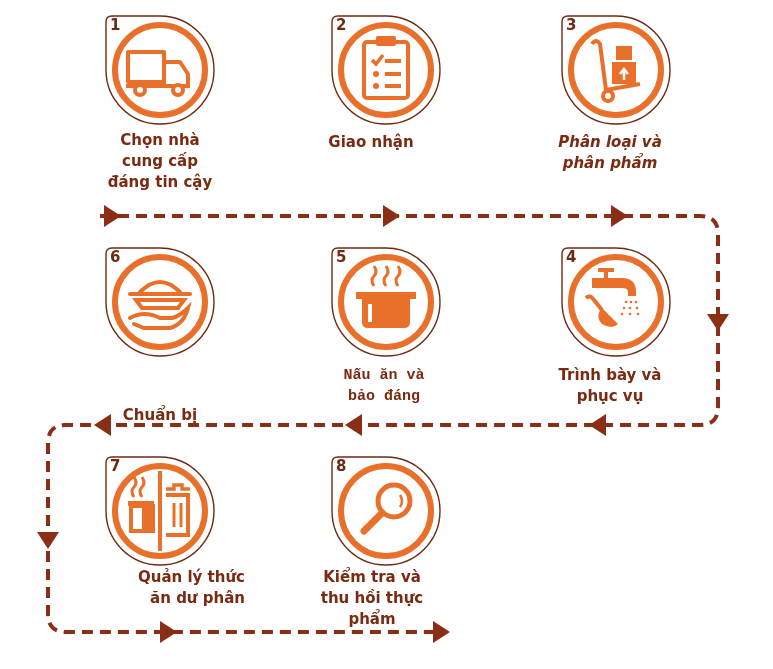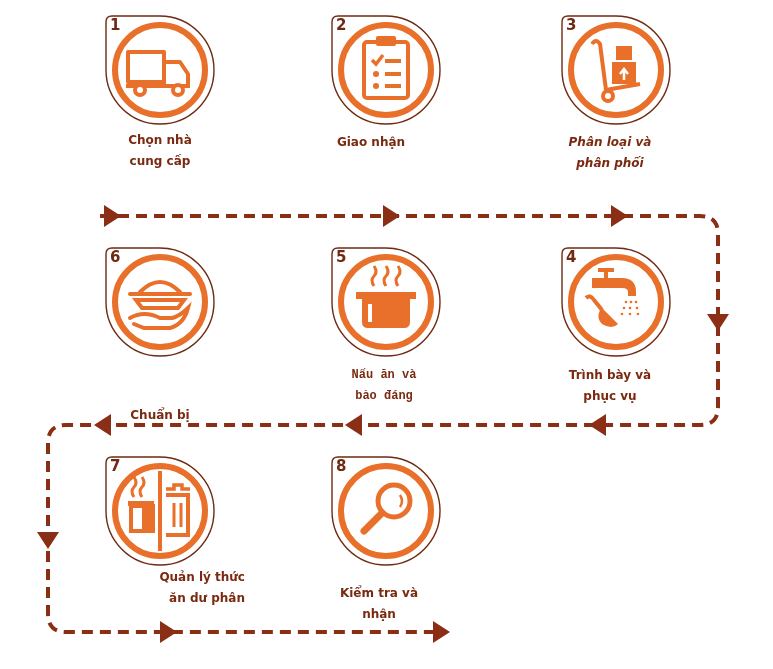--- a/index.html
+++ b/index.html
@@ -2,21 +2,21 @@
 <html><head>
 <meta charset="utf-8">
 <style>
   html, body { margin:0; padding:0; background:#ffffff; }
   body { width:773px; height:669px; position:relative; overflow:hidden;
          font-family:"DejaVu Sans", "Liberation Sans", sans-serif; }
   .flow { position:absolute; left:0; top:0; }
   .step { position:absolute; width:112px; height:112px; }
   .step svg { position:absolute; left:0; top:0; }
   .step-num { position:absolute; left:6px; top:2px; font-weight:bold; font-size:15px; color:#6e2a12; line-height:18px; }
-  .label { position:absolute; width:170px; text-align:center; font-weight:bold; font-size:12px;
+  .label { position:absolute; width:170px; text-align:center; font-weight:bold; font-size:15px;
            color:#7a2a10; line-height:21px; }
 </style>
 </head>
 <body>
 
 <svg class="flow" width="773" height="669" viewBox="0 0 773 669">
   <g fill="none" stroke="#8B2E16" stroke-width="4" stroke-dasharray="11 7">
     <path d="M100 216 H700 Q718 216 718 234 V407 Q718 425 700 425 H66 Q48 425 48 443 V614 Q48 632 66 632 H445"></path>
   </g>
   <g fill="#8B2E16">
@@ -48,20 +48,21 @@
       <line x1="22" y1="72" x2="86" y2="72"></line>
       <circle cx="36" cy="76" r="5" fill="#fff"></circle>
       <circle cx="74" cy="76" r="5" fill="#fff"></circle>
     </g>
   </svg>
   <div class="step-num">1</div>
 </div>
 <div class="label" style="left:75px;top:130px;">
   <div>Chọn nhà</div>
   <div>cung cấp</div>
+  <div>đáng tin cậy</div>
 </div>
 
 <div class="step" style="left:330px;top:14px;">
   <svg width="112" height="112" viewBox="0 0 112 112">
     <path d="M8 2 H56 A54 54 0 1 1 2 56 V8 Q2 2 8 2 Z" fill="#fff" stroke="#6E2A12" stroke-width="1.4"></path>
     <circle cx="56" cy="56" r="45" fill="none" stroke="#E8702A" stroke-width="6"></circle>
     <g>
       <rect x="34" y="28" width="44" height="56" rx="3" fill="none" stroke="#E8702A" stroke-width="4"></rect>
       <rect x="46" y="22" width="20" height="10" rx="2" fill="#E8702A"></rect>
       <path d="M42 46 L46 50 L53 41" fill="none" stroke="#E8702A" stroke-width="3.5"></path>
@@ -87,21 +88,21 @@
       <circle cx="48" cy="82" r="5" fill="#fff" stroke="#E8702A" stroke-width="4"></circle>
       <rect x="52" y="48" width="24" height="22" fill="#E8702A"></rect>
       <rect x="56" y="32" width="16" height="14" fill="#E8702A"></rect>
       <path d="M64 66 V56 M60 60 L64 55 L68 60" fill="none" stroke="#fff" stroke-width="2.5"></path>
     </g>
   </svg>
   <div class="step-num">3</div>
 </div>
 <div class="label" style="left:525px;top:132px;font-style:italic;">
   <div>Phân loại và</div>
-  <div>phân phối</div>
+  <div>phân phẩm</div>
 </div>
 
 <div class="step" style="left:104px;top:246px;">
   <svg width="112" height="112" viewBox="0 0 112 112">
     <path d="M8 2 H56 A54 54 0 1 1 2 56 V8 Q2 2 8 2 Z" fill="#fff" stroke="#6E2A12" stroke-width="1.4"></path>
     <circle cx="56" cy="56" r="45" fill="none" stroke="#E8702A" stroke-width="6"></circle>
     <g fill="none" stroke="#E8702A" stroke-width="4" stroke-linecap="round">
       <path d="M36 46 Q56 26 76 46"></path>
       <line x1="26" y1="48" x2="86" y2="48"></line>
       <path d="M32 54 H80 L74 62 H38 Z"></path>
@@ -190,16 +191,17 @@
     <path d="M8 2 H56 A54 54 0 1 1 2 56 V8 Q2 2 8 2 Z" fill="#fff" stroke="#6E2A12" stroke-width="1.4"></path>
     <circle cx="56" cy="56" r="45" fill="none" stroke="#E8702A" stroke-width="6"></circle>
     <g>
       <circle cx="64" cy="46" r="16" fill="none" stroke="#E8702A" stroke-width="5"></circle>
       <path d="M70 40 Q74 46 70 52" fill="none" stroke="#E8702A" stroke-width="2.5"></path>
       <line x1="52" y1="58" x2="34" y2="76" stroke="#E8702A" stroke-width="7" stroke-linecap="round"></line>
     </g>
   </svg>
   <div class="step-num">8</div>
 </div>
-<div class="label" style="left:294px;top:567px;margin-top:16px;">
+<div class="label" style="left:287px;top:567px;">
   <div>Kiểm tra và</div>
-  <div>nhận</div>
+  <div>thu hồi thực</div>
+  <div>phẩm</div>
 </div>
 
 </body></html>

